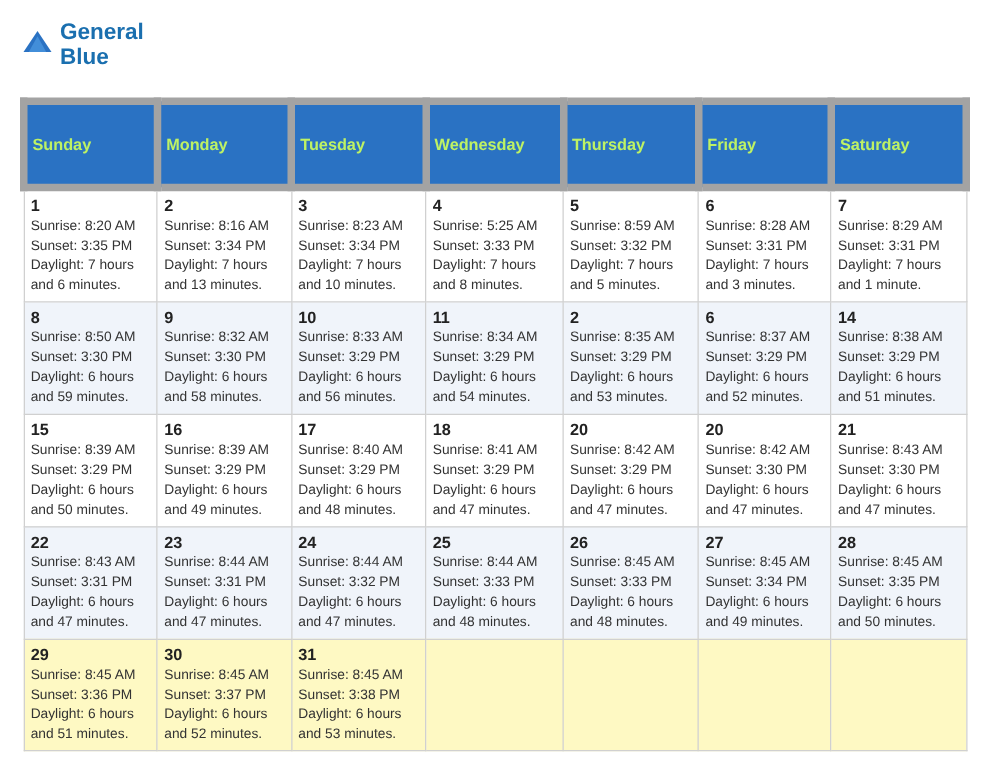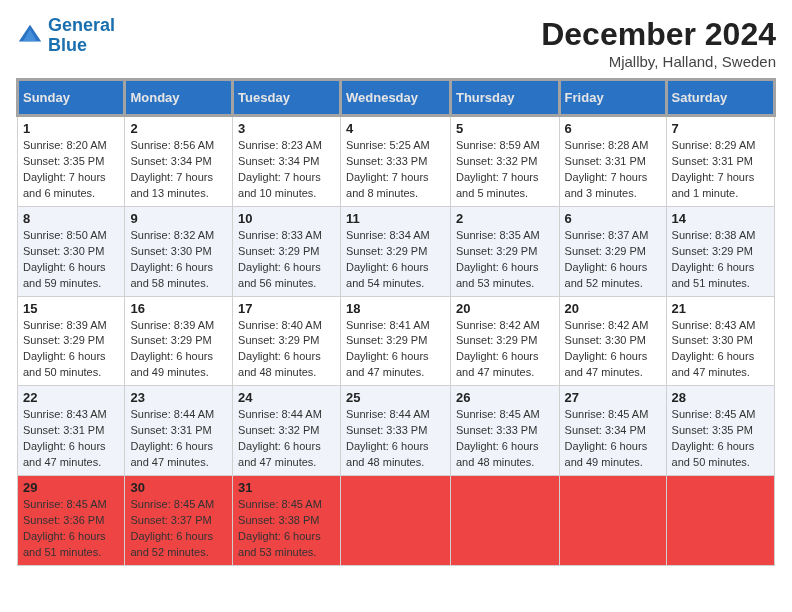--- a/index.html
+++ b/index.html
@@ -5,23 +5,22 @@
     * { box-sizing: border-box; margin: 0; padding: 0; }
     body {
       font-family: Arial, sans-serif;
       background: #fff;
       width: 792px;
       min-height: 612px;
       padding: 16px;
     }
     .header {
       display: flex;
-      justify-content: space-between;
       align-items: flex-start;
-      margin-bottom: 8px;
+      margin-bottom: 22px;
     }
     .logo {
       display: flex;
       align-items: center;
       gap: 4px;
     }
     .logo-text {
       font-size: 18px;
       font-weight: bold;
       line-height: 1.1;
@@ -43,26 +42,26 @@
       font-size: 15px;
       color: #444;
     }
     .calendar {
       width: 100%;
       border-collapse: collapse;
       font-size: 11px;
     }
     .calendar th {
       background: #2a72c3;
-      color: #e5e5e5;
-      padding: 9px 4px;
+      color: #bef264;
+      padding: 24px 4px;
       text-align: left;
       font-size: 13px;
       font-weight: bold;
-      border: 3px solid #a3a3a3;
+      border: 6px solid #a3a3a3;
     }
     .calendar td {
       vertical-align: top;
       border: 1px solid #d0d0d0;
       padding: 4px 5px;
       width: 113px;
       min-height: 80px;
       background: #fff;
     }
     .calendar tr:nth-child(even) td {
@@ -77,40 +76,36 @@
     }
     .day-info {
       color: #333;
       font-size: 11px;
       line-height: 1.45;
     }
     .empty-cell {
       background: #f9f9f9;
     }
     .last-row td {
-      background: #ef4444;
+      background: #fef9c3;
     }
   </style>
 </head>
 <body>
 
 <div class="header">
   <div class="logo">
     <svg class="logo-icon" viewBox="0 0 40 40">
       <polygon points="20,4 36,28 4,28" fill="#2a72c3"></polygon>
       <polygon points="20,10 30,28 10,28" fill="#5aaaf0" opacity="0.5"></polygon>
     </svg>
     <div class="logo-text">
       <span class="blue">General</span><br><span class="blue">Blue</span>
     </div>
   </div>
-  <div class="title-block">
-    <div class="month-title">December 2024</div>
-    <div class="location">Mjallby, Halland, Sweden</div>
-  </div>
 </div>
 
 <table class="calendar">
   <thead>
     <tr>
     <th>Sunday</th>
         <th>Monday</th>
         <th>Tuesday</th>
         <th>Wednesday</th>
         <th>Thursday</th>
@@ -124,21 +119,21 @@
         <span class="day-num">1</span>
         <div class="day-info">
           <span>Sunrise: 8:20 AM</span><br>
           <span>Sunset: 3:35 PM</span><br>
           <span>Daylight: 7 hours and 6 minutes.</span>
         </div>
       </td>
         <td>
         <span class="day-num">2</span>
         <div class="day-info">
-          <span>Sunrise: 8:56 AM</span><br>
+          <span>Sunrise: 8:16 AM</span><br>
           <span>Sunset: 3:34 PM</span><br>
           <span>Daylight: 7 hours and 13 minutes.</span>
         </div>
       </td>
         <td>
         <span class="day-num">3</span>
         <div class="day-info">
           <span>Sunrise: 8:23 AM</span><br>
           <span>Sunset: 3:34 PM</span><br>
           <span>Daylight: 7 hours and 10 minutes.</span>

